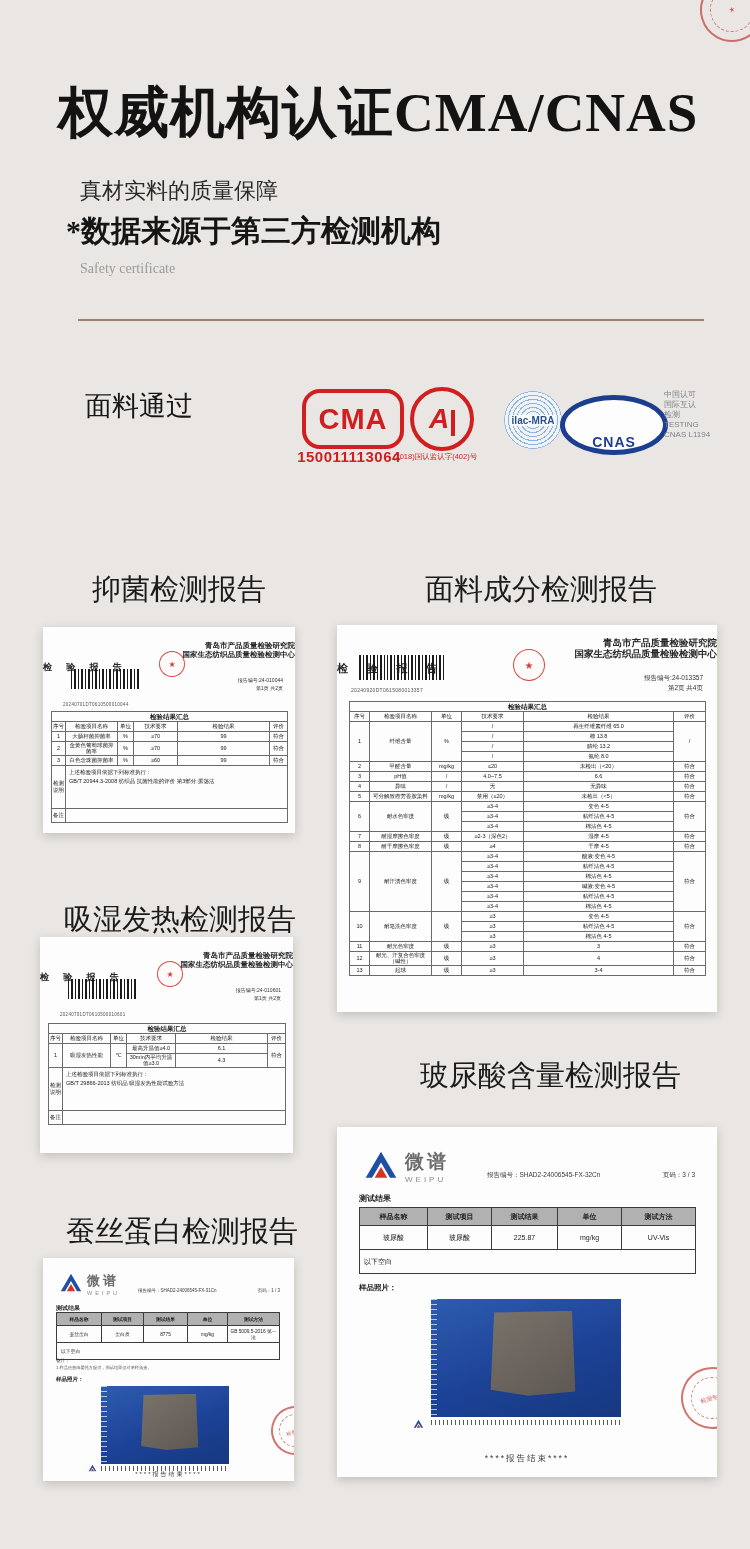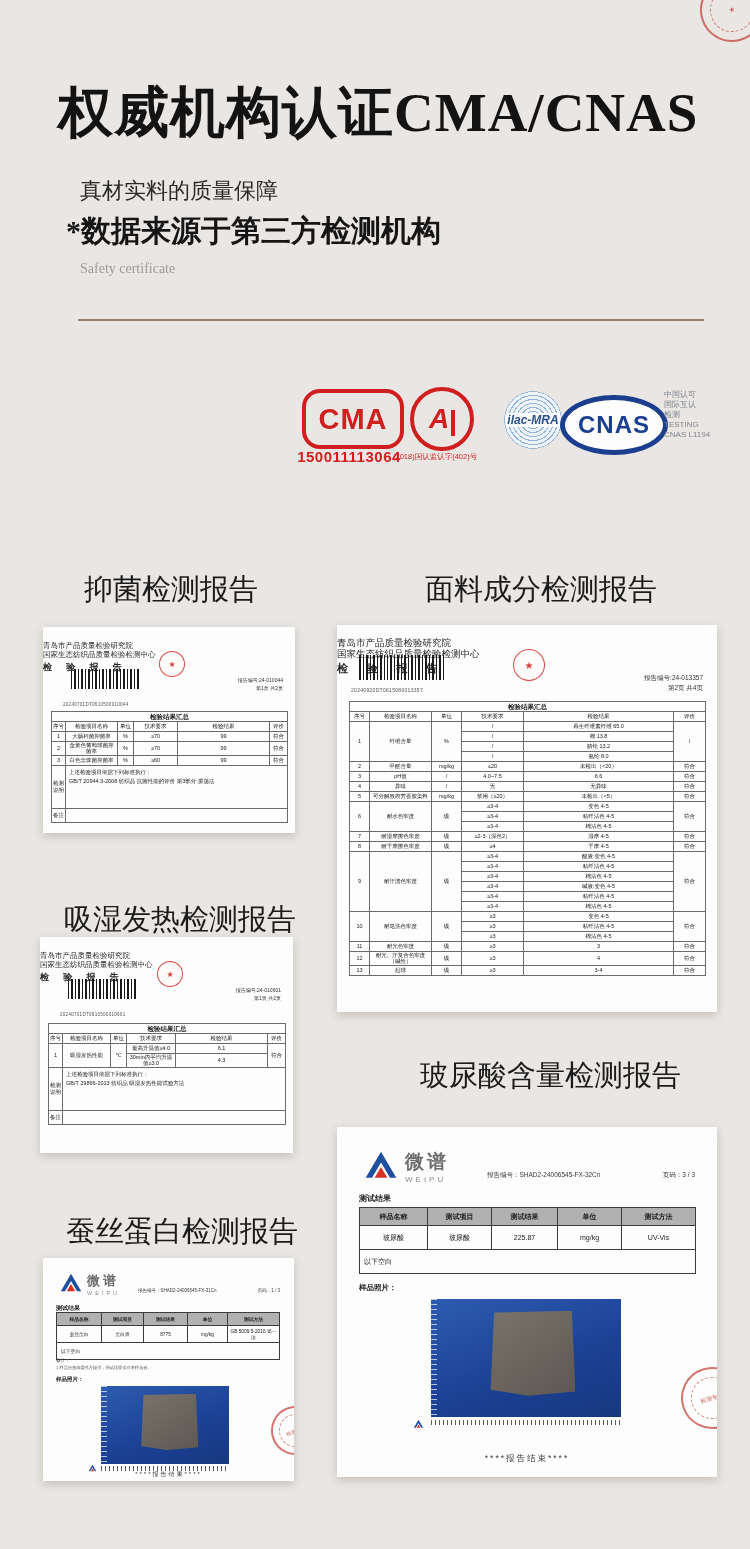--- a/index.html
+++ b/index.html
@@ -21,34 +21,34 @@
            display:flex;align-items:center;justify-content:center;font-size:29px;font-weight:700;color:#cf1f1f;letter-spacing:1px;}
   .cma-num{left:293px;top:448px;width:112px;text-align:center;font-size:15px;font-weight:700;color:#cf1f1f;letter-spacing:.5px;}
   .cal-circle{left:410px;top:387px;width:56px;height:56px;border:4px solid #cf1f1f;border-radius:50%;
               display:flex;align-items:center;justify-content:center;}
   .cal-a{font-size:28px;font-weight:700;color:#cf1f1f;font-style:italic;}
   .cal-bar{width:4px;height:26px;background:#cf1f1f;margin-left:2px;margin-top:8px;}
   .cal-cap{left:393px;top:452px;width:92px;text-align:left;font-size:7.5px;color:#cf1f1f;}
   .ilac{left:504px;top:391px;width:58px;height:58px;border-radius:50%;
         background:repeating-radial-gradient(circle at 50% 50%, #8fb3da 0 1px, #eef3f9 1px 4px);
         display:flex;align-items:center;justify-content:center;}
-  .ilac-lab{background:rgba(255,255,255,.85);font-size:12px;font-weight:700;color:#2a4f8f;padding:0 1px;font-style:italic;}
+  .ilac-lab{background:rgba(255,255,255,.85);font-size:10px;font-weight:700;color:#2a4f8f;padding:0 1px;}
   .cnas-oval{left:560px;top:395px;width:98px;height:50px;border:5px solid #1c3e8e;border-radius:50%;
-             background:#fdfdfd;display:flex;align-items:center;justify-content:center;
-             font-size:24px;font-weight:700;color:#1c3e8e;letter-spacing:1px;}
+             background:#fdfdfd;display:flex;align-items:flex-end;justify-content:center;
+             font-size:14px;font-weight:700;color:#1c3e8e;letter-spacing:1px;}
   .cnas-side{left:664px;top:390px;width:82px;font-size:8px;line-height:1.25;color:#80868f;}
 
   
   .sect{font-size:29px;color:#1b1b1b;}
 
   
   .doc{position:absolute;background:#fdfdfd;box-shadow:0 3px 9px rgba(70,55,45,.22);overflow:hidden;}
 
   
-  .q-inst{left:0;right:0;text-align:left;font-weight:400;color:#272727;}
+  .q-inst{left:0;right:0;text-align:right;font-weight:700;color:#272727;}
   .q-rpt{left:0;right:0;text-align:left;font-weight:700;color:#272727;}
   .q-seal{border:1.5px solid rgba(208,42,38,.85);border-radius:50%;color:rgba(208,42,38,.9);
           display:flex;align-items:center;justify-content:center;background:rgba(255,245,244,.35);}
   .barcode{background:repeating-linear-gradient(90deg,#1b1b1b 0 1.5px,transparent 1.5px 3.5px);}
   .bnum{font-size:4.5px;color:#555;letter-spacing:.3px;}
   .q-meta{font-size:5px;color:#333;text-align:right;line-height:1.5;}
 
   table.qtable{position:absolute;border-collapse:collapse;table-layout:fixed;font-size:5.5px;color:#222;}
   table.qtable td{border:.5px solid #6b6b6b;text-align:center;height:9px;line-height:1.15;padding:0 1px;overflow:hidden;}
   table.qtable td.tt{font-weight:700;font-size:6.5px;height:9px;}
@@ -93,20 +93,21 @@
 <div class="abs sub serif">真材实料的质量保障</div>
 <div class="abs note3 serif">*数据来源于第三方检测机构</div>
 <div class="abs safety serif">Safety certificate</div>
 <div class="abs divider"></div>
 
 <div class="edge-seal" style="left:700px;top:-22px;width:60px;height:60px;transform:rotate(-16deg);">
   <div class="inner" style="font-size:7px;">★</div>
 </div>
 
 <div class="abs certlabel serif">
+  <div>面料通过</div>
 </div>
 <div class="abs cma-box">
   <span>CMA</span>
 </div>
 <div class="abs cma-num">150011113064</div>
 <div class="abs cal-circle">
   <span class="cal-a">A</span>
   <span class="cal-bar"></span>
 </div>
 <div class="abs cal-cap">(2018)国认监认字(402)号</div>
@@ -117,21 +118,21 @@
   <span>CNAS</span>
 </div>
 <div class="abs cnas-side">
   <div>中国认可</div>
   <div>国际互认</div>
   <div>检测</div>
   <div>TESTING</div>
   <div>CNAS L1194</div>
 </div>
 
-<div class="abs sect serif" style="left:84px;top:570px;font-family:Liberation Mono, monospace;">抑菌检测报告</div>
+<div class="abs sect serif" style="left:92px;top:570px;font-family:Liberation Mono, monospace;">抑菌检测报告</div>
 <div class="abs sect serif" style="left:425px;top:570px;text-align:center;">面料成分检测报告</div>
 <div class="abs sect serif" style="left:64px;top:900px;">吸湿发热检测报告</div>
 <div class="abs sect serif" style="left:420px;top:1056px;">玻尿酸含量检测报告</div>
 <div class="abs sect serif" style="left:66px;top:1212px;">蚕丝蛋白检测报告</div>
 
 <div class="doc" style="left:43px;top:627px;width:252px;height:206px;">
   <div class="abs q-inst serif" style="top:14px;font-size:7.5px;">青岛市产品质量检验研究院</div>
   <div class="abs q-inst serif" style="top:23px;font-size:7.5px;">国家生态纺织品质量检验检测中心</div>
   <div class="abs q-rpt serif" style="top:34px;font-size:9px;letter-spacing:6px;">检  验  报  告</div>
   <div class="abs q-seal" style="left:116px;top:24px;width:24px;height:24px;font-size:8px;">★</div>

